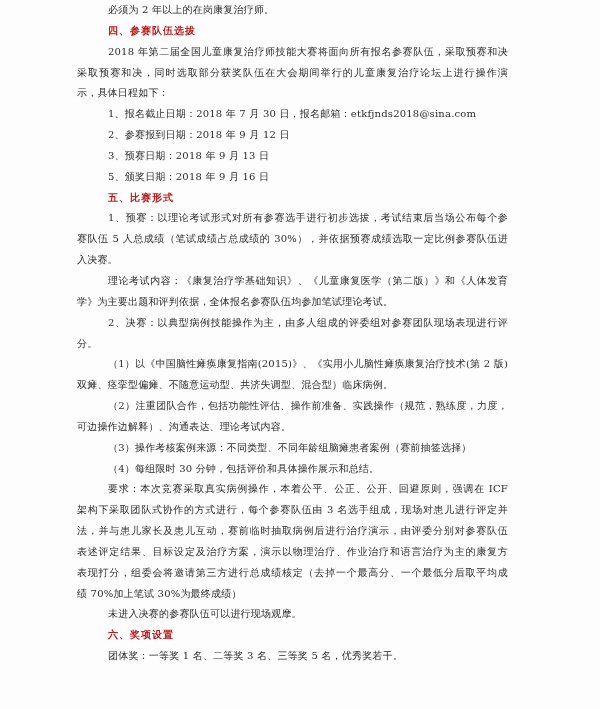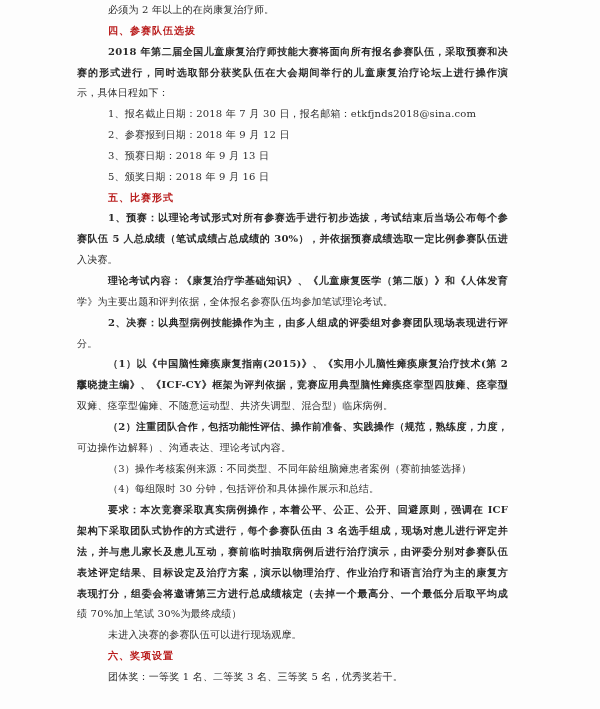--- a/index.html
+++ b/index.html
@@ -33,53 +33,51 @@
     letter-spacing: 0.2px;
   }
   .line.indent {
     text-indent: 31px;
   }
   .line.full {
     white-space: normal;
     text-align: justify;
     text-align-last: justify;
     text-justify: inter-ideograph;
-    font-weight: bold;
   }
   .line.heading {
     font-weight: bold;
     color: #b91c1c;
     font-family: "DejaVu Sans", "Liberation Sans", sans-serif;
     letter-spacing: 1px;
   }
 </style>
 </head>
 <body>
 
 <div class="page">
   <div class="doc">
       <div class="line indent">必须为 2 年以上的在岗康复治疗师。</div>
       <div class="line indent heading">四、参赛队伍选拔</div>
       <div class="line indent full">2018 年第二届全国儿童康复治疗师技能大赛将面向所有报名参赛队伍，采取预赛和决</div>
-      <div class="line full">赛的形式进行，同时选取部分获奖队伍在大会期间举行的儿童康复治疗论坛上进行操作演</div>
+      <div class="line full">采取预赛和决，同时选取部分获奖队伍在大会期间举行的儿童康复治疗论坛上进行操作演</div>
       <div class="line">示，具体日程如下：</div>
       <div class="line indent">1、报名截止日期：2018 年 7 月 30 日，报名邮箱：etkfjnds2018@sina.com</div>
       <div class="line indent">2、参赛报到日期：2018 年 9 月 12 日</div>
       <div class="line indent">3、预赛日期：2018 年 9 月 13 日</div>
       <div class="line indent">5、颁奖日期：2018 年 9 月 16 日</div>
       <div class="line indent heading">五、比赛形式</div>
       <div class="line indent full">1、预赛：以理论考试形式对所有参赛选手进行初步选拔，考试结束后当场公布每个参</div>
       <div class="line full">赛队伍 5 人总成绩（笔试成绩占总成绩的 30%），并依据预赛成绩选取一定比例参赛队伍进</div>
       <div class="line">入决赛。</div>
       <div class="line indent full">理论考试内容：《康复治疗学基础知识》、《儿童康复医学（第二版）》和《人体发育</div>
       <div class="line">学》为主要出题和评判依据，全体报名参赛队伍均参加笔试理论考试。</div>
       <div class="line indent full">2、决赛：以典型病例技能操作为主，由多人组成的评委组对参赛团队现场表现进行评</div>
       <div class="line">分。</div>
       <div class="line indent full">（1）以《中国脑性瘫痪康复指南(2015)》、《实用小儿脑性瘫痪康复治疗技术(第 2 版)</div>
-      <div class="line full">李晓捷主编》、《ICF-CY》框架为评判依据，竞赛应用典型脑性瘫痪痉挛型四肢瘫、痉挛型</div>
       <div class="line">双瘫、痉挛型偏瘫、不随意运动型、共济失调型、混合型）临床病例。</div>
       <div class="line indent full">（2）注重团队合作，包括功能性评估、操作前准备、实践操作（规范，熟练度，力度，</div>
       <div class="line">可边操作边解释）、沟通表达、理论考试内容。</div>
       <div class="line indent">（3）操作考核案例来源：不同类型、不同年龄组脑瘫患者案例（赛前抽签选择）</div>
       <div class="line indent">（4）每组限时 30 分钟，包括评价和具体操作展示和总结。</div>
       <div class="line indent full">要求：本次竞赛采取真实病例操作，本着公平、公正、公开、回避原则，强调在 ICF</div>
       <div class="line full">架构下采取团队式协作的方式进行，每个参赛队伍由 3 名选手组成，现场对患儿进行评定并</div>
       <div class="line full">法，并与患儿家长及患儿互动，赛前临时抽取病例后进行治疗演示，由评委分别对参赛队伍</div>
       <div class="line full">表述评定结果、目标设定及治疗方案，演示以物理治疗、作业治疗和语言治疗为主的康复方</div>
       <div class="line full">表现打分，组委会将邀请第三方进行总成绩核定（去掉一个最高分、一个最低分后取平均成</div>

